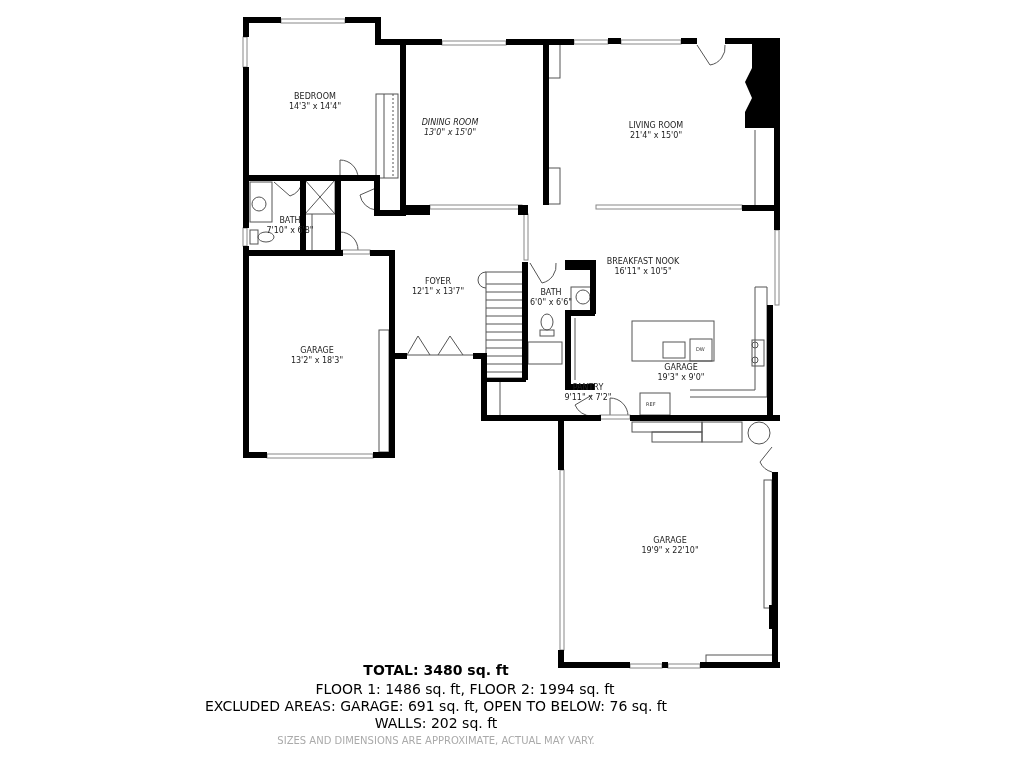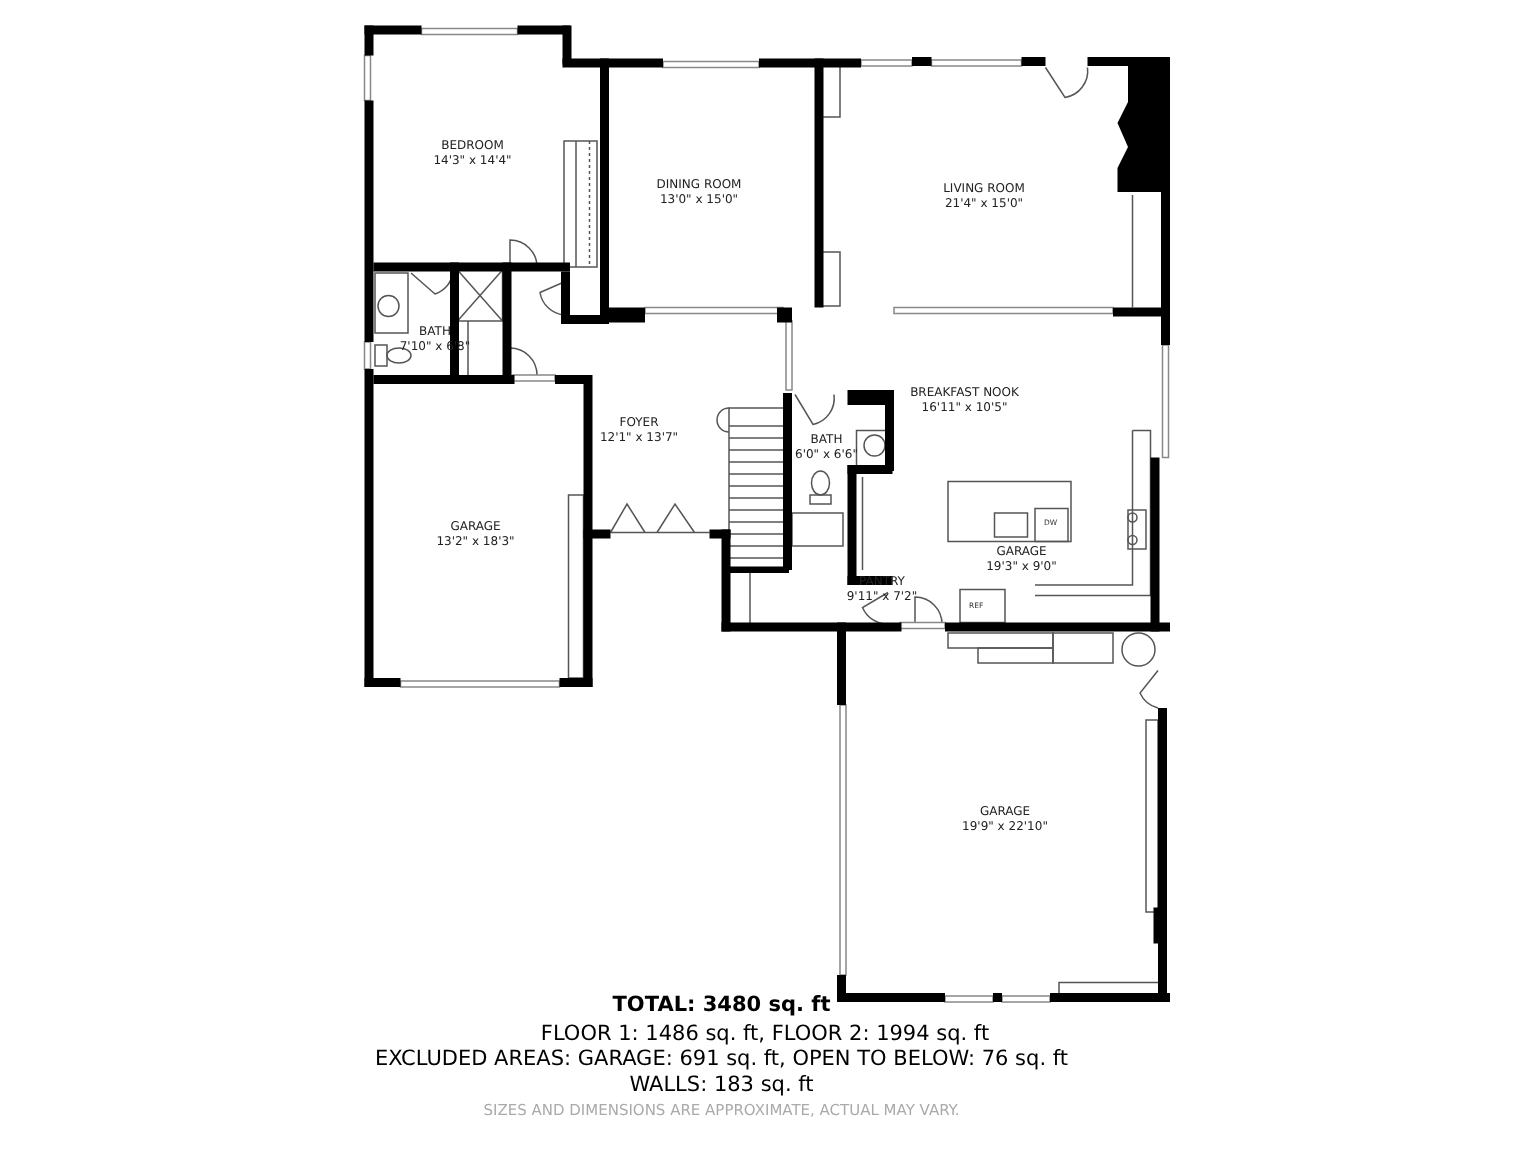--- a/index.html
+++ b/index.html
@@ -1,20 +1,20 @@
 <!DOCTYPE html>
 <html><head>
 <meta charset="utf-8">
 <style>
   html, body { margin: 0; padding: 0; background: #ffffff; }
   body { width: 1024px; height: 768px; position: relative; overflow: hidden; font-family: "DejaVu Sans", sans-serif; }
   #plan { position: absolute; left: 0; top: 0; width: 1024px; height: 768px; }
   .room-label { position: absolute; text-align: center; font-size: 8px; line-height: 10px; color: #222; transform: translateX(-50%); white-space: nowrap; }
   .room-label .dims { display: block; }
-  .footer { position: absolute; left: 0; width: 872px; text-align: center; color: #000; margin-left: 45px; }
+  .footer { position: absolute; left: 0; width: 872px; text-align: center; color: #000; }
   .f-total { top: 661px; font-size: 14px; font-weight: bold; line-height: 18px; }
   .f-floors { top: 680px; font-size: 14px; line-height: 18px; padding-left: 29px; }
   .f-excl { top: 697px; font-size: 14px; line-height: 18px; }
   .f-walls { top: 714px; font-size: 14px; line-height: 18px; }
   .f-note { top: 735px; font-size: 10px; line-height: 12px; color: #aaaaaa; }
 </style>
 </head>
 <body>
 
 <svg id="plan" viewBox="0 0 1024 768" xmlns="http://www.w3.org/2000/svg">
@@ -179,31 +179,31 @@
     <rect x="700" y="662" width="80" height="6"></rect>
     <rect x="662" y="662" width="6" height="6"></rect>
     <rect x="772" y="472" width="6" height="196"></rect>
     <rect x="769" y="605" width="6" height="24"></rect>
   </g>
 </svg>
 
 <div id="labels">
     <div class="room-label" style="left: 315px; top: 92px;"><span>BEDROOM</span><span class="dims">14'3" x 14'4"</span></div>
     <div class="room-label" style="left: 290px; top: 216px;"><span>BATH</span><span class="dims">7'10" x 6'8"</span></div>
-    <div class="room-label" style="left: 466px; top: 118px;"><span>DINING ROOM</span><span class="dims">13'0" x 15'0"</span></div>
+    <div class="room-label" style="left: 450px; top: 118px; font-style: italic;"><span>DINING ROOM</span><span class="dims">13'0" x 15'0"</span></div>
     <div class="room-label" style="left: 656px; top: 121px;"><span>LIVING ROOM</span><span class="dims">21'4" x 15'0"</span></div>
     <div class="room-label" style="left: 643px; top: 257px;"><span>BREAKFAST NOOK</span><span class="dims">16'11" x 10'5"</span></div>
-    <div class="room-label" style="left: 426px; top: 277px; text-align: center;"><span>FOYER</span><span class="dims">12'1" x 13'7"</span></div>
+    <div class="room-label" style="left: 438px; top: 277px; text-align: center;"><span>FOYER</span><span class="dims">12'1" x 13'7"</span></div>
     <div class="room-label" style="left: 551px; top: 288px;"><span>BATH</span><span class="dims">6'0" x 6'6"</span></div>
     <div class="room-label" style="left: 681px; top: 363px;"><span>GARAGE</span><span class="dims">19'3" x 9'0"</span></div>
     <div class="room-label" style="left: 546px; top: 383px; margin-left: 42px;"><span>PANTRY</span><span class="dims">9'11" x 7'2"</span></div>
     <div class="room-label" style="left: 317px; top: 346px;"><span>GARAGE</span><span class="dims">13'2" x 18'3"</span></div>
     <div class="room-label" style="left: 670px; top: 536px;"><span>GARAGE</span><span class="dims">19'9" x 22'10"</span></div>
   </div>
 
 <div style="position:absolute;left:646px;top:401px;font-size:5px;color:#333;">REF</div>
 <div style="position:absolute;left:696px;top:346px;font-size:5px;color:#333;">DW</div>
 
 <div class="footer f-total">TOTAL: 3480 sq. ft</div>
 <div class="footer f-floors">FLOOR 1: 1486 sq. ft, FLOOR 2: 1994 sq. ft</div>
 <div class="footer f-excl">EXCLUDED AREAS: GARAGE: 691 sq. ft, OPEN TO BELOW: 76 sq. ft</div>
-<div class="footer f-walls">WALLS: 183 sq. ft</div>
+<div class="footer f-walls">WALLS: 202 sq. ft</div>
 <div class="footer f-note">SIZES AND DIMENSIONS ARE APPROXIMATE, ACTUAL MAY VARY.</div>
 
 </body></html>

